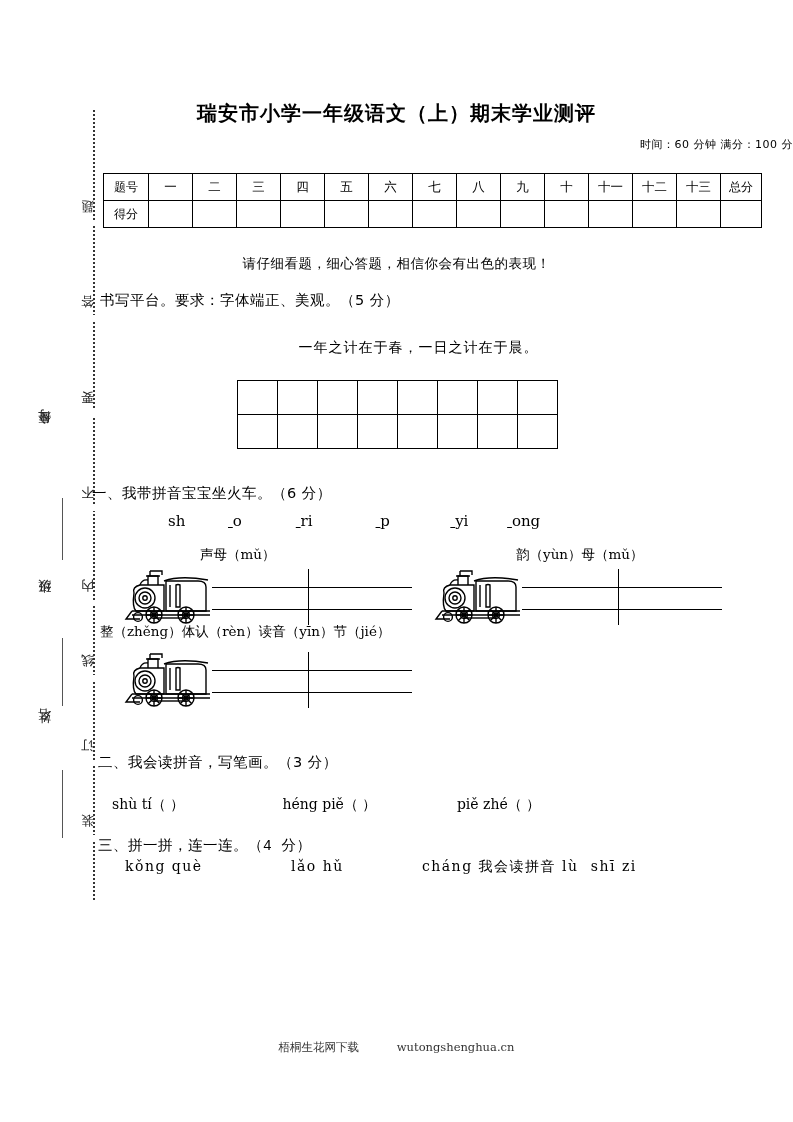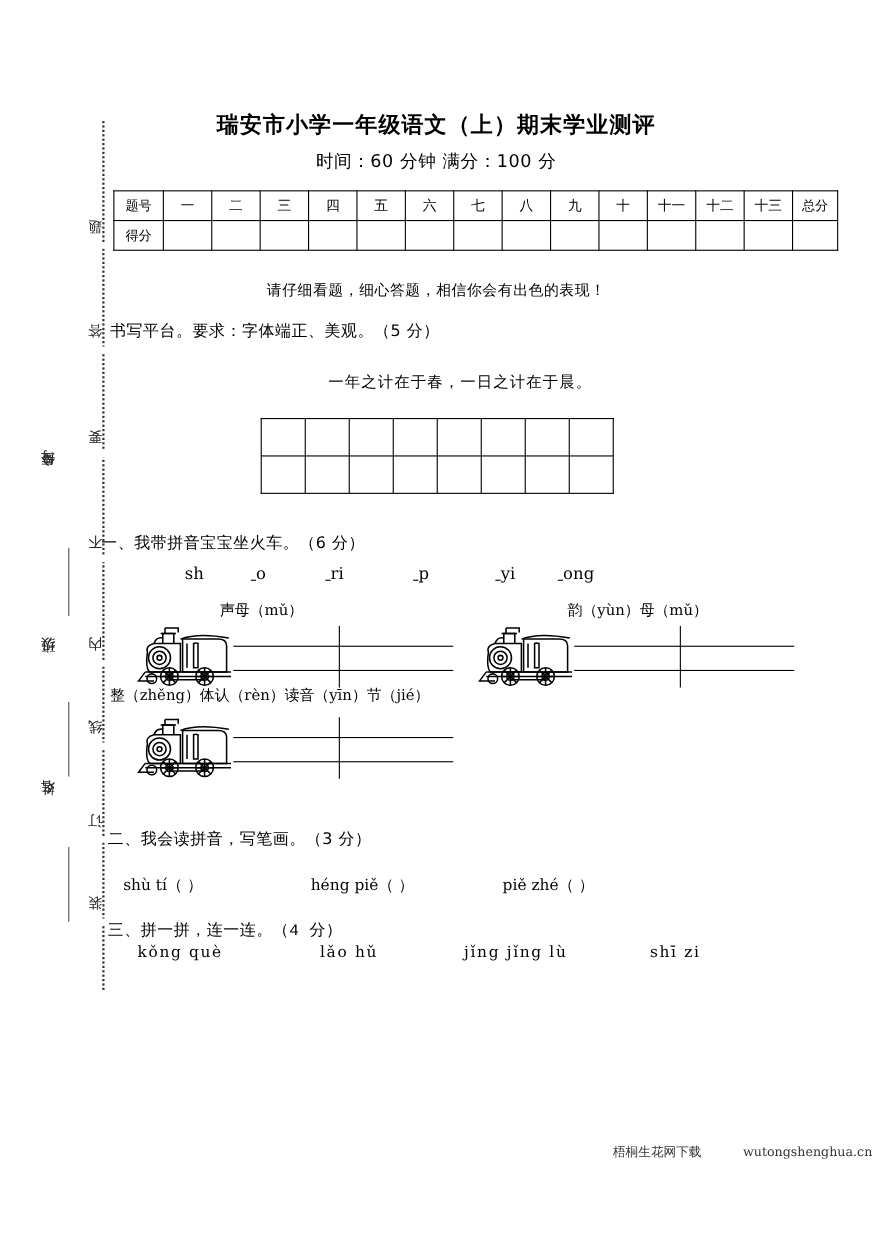--- a/index.html
+++ b/index.html
@@ -77,22 +77,22 @@
     text-align: center;
     font-size: 20px;
     font-weight: bold;
     letter-spacing: 1px;
     font-family: "DejaVu Sans", "Liberation Sans", sans-serif;
   }
   .subtitle {
     position: absolute;
     left: 0; right: 0;
     top: 137px;
-    text-align: center;
-    font-size: 16px;
+    text-align: right;
+    font-size: 11px;
     letter-spacing: 0.5px;
   }
 
   
   .score-table {
     position: absolute;
     left: 103px;
     top: 173px;
     border-collapse: collapse;
     table-layout: fixed;
@@ -197,21 +197,21 @@
     width: 0;
     height: 56px;
     border-left: 1.3px solid #000;
   }
 
   
   .footer {
     position: absolute;
     left: 0; right: 0;
     top: 1040px;
-    text-align: right;
+    text-align: center;
     font-size: 11.5px;
     color: #333;
     font-family: "DejaVu Serif", "Liberation Serif", serif;
   }
   .footer .cn { margin-right: 34px; }
 </style>
 </head>
 <body>
 
 <div class="page">
@@ -444,21 +444,21 @@
     <span style="width:166px;">shù tí（    ）</span>
     <span style="width:170px;">héng piě（    ）</span>
     <span>piě zhé（    ）</span>
   </div>
 
   <div class="q-head" style="left:98px; top:836px;font-family:Liberation Mono, monospace;">三、拼一拼，连一连。（4 分）</div>
 
   <div class="pin-row" style="left:125px; top:858px; letter-spacing:1.5px;">
     <span style="width:160px;">kǒng què</span>
     <span style="width:125px;">lǎo hǔ</span>
-    <span style="width:163px;">jǐng jǐng lù</span>
+    <span style="width:163px;">cháng 我会读拼音 lù</span>
     <span>shī zi</span>
   </div>
 
   <div class="footer">
     <span class="cn">梧桐生花网下载</span>
     <span>wutongshenghua.cn</span>
   </div>
 
 </div>
 

